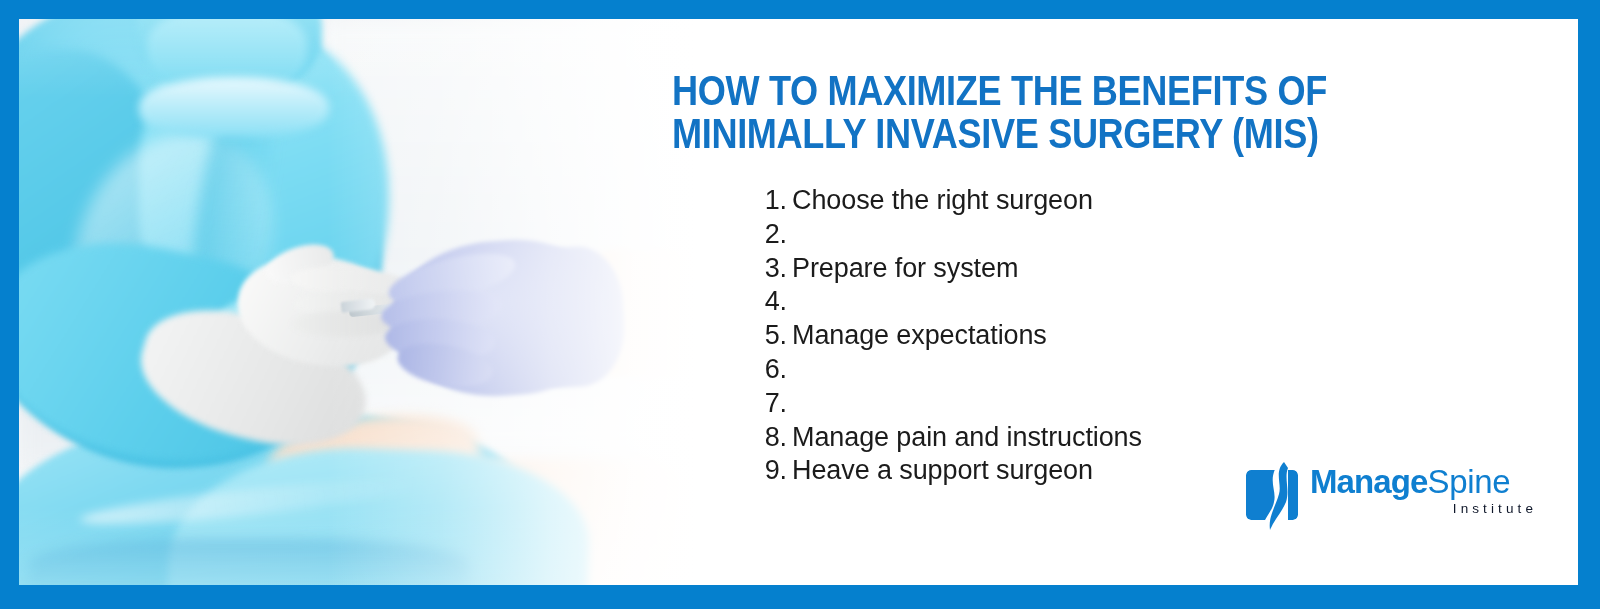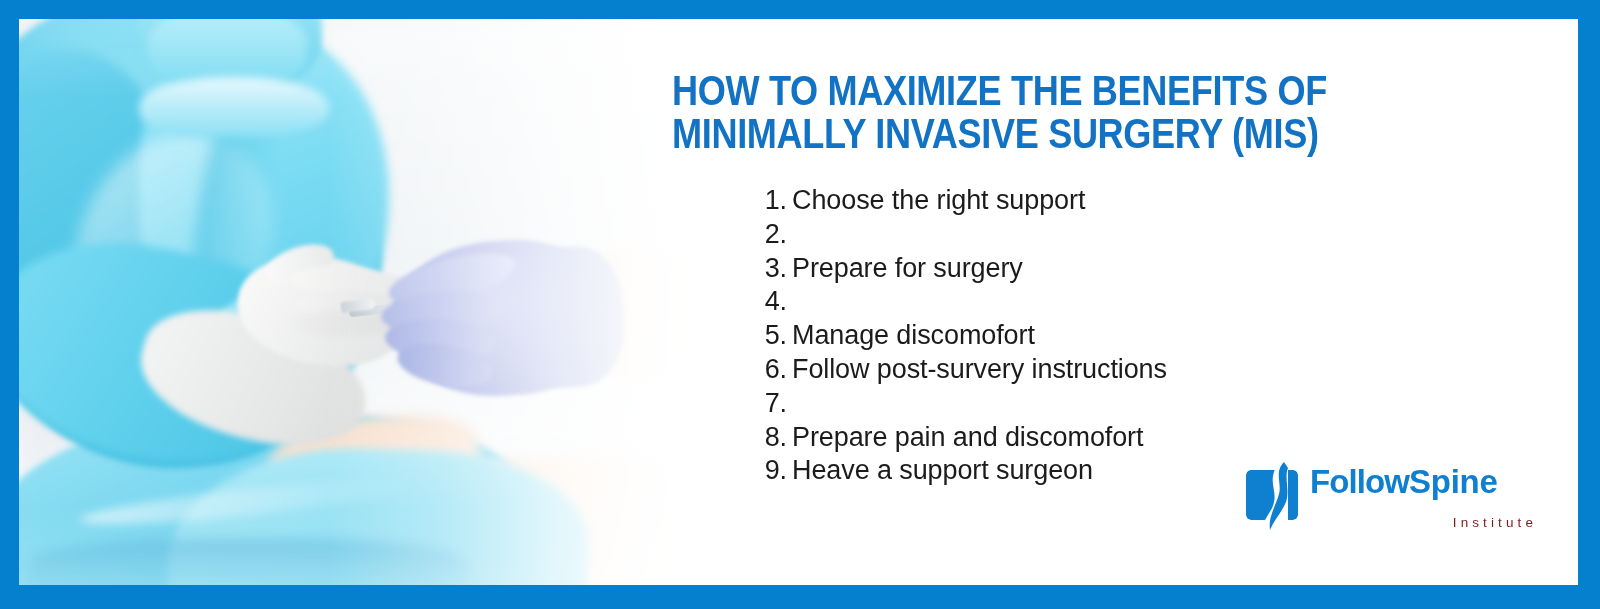--- a/index.html
+++ b/index.html
@@ -366,29 +366,29 @@
     left:66px; top:8px;
     width:230px;
   }
   .logo-line1 {
     font-size:33px;
     line-height:36px;
     color:#0f7fd0;
     white-space:nowrap;
   }
   .logo-line1 .bold { font-weight:bold; letter-spacing:-0.9px; }
-  .logo-line1 .light { font-weight:700; letter-spacing:-0.3px; }
+  .logo-line1 .light { font-weight:400; letter-spacing:-0.3px; }
   .logo-line2 {
     text-align:right;
     font-size:13.5px;
     font-weight:300;
     letter-spacing:4.1px;
-    color:#7f1d1d;
+    color:#0f172a;
     padding-right:3px;
-    margin-top:15px;
+    margin-top:1px;
     white-space:nowrap;
   }
 </style>
 </head>
 <body>
 
 <div id="infographic">
 
   <div id="canvas">
 
@@ -443,46 +443,45 @@
     <div id="content">
 
       <h1 id="headline">
         <span class="hl-line">HOW TO MAXIMIZE THE BENEFITS OF</span>
         <span class="hl-line">MINIMALLY INVASIVE SURGERY (MIS)</span>
       </h1>
 
       <ol id="steps">
         <li>
           <span class="num">1.</span>
-          <span class="txt">Choose the right support</span>
+          <span class="txt">Choose the right surgeon</span>
         </li>
         <li>
           <span class="num">2.</span>
         </li>
         <li>
           <span class="num">3.</span>
-          <span class="txt">Prepare for surgery</span>
+          <span class="txt">Prepare for system</span>
         </li>
         <li>
           <span class="num">4.</span>
         </li>
         <li>
           <span class="num">5.</span>
-          <span class="txt">Manage discomofort</span>
+          <span class="txt">Manage expectations</span>
         </li>
         <li>
           <span class="num">6.</span>
-          <span class="txt">Follow post-survery instructions</span>
         </li>
         <li>
           <span class="num">7.</span>
         </li>
         <li>
           <span class="num">8.</span>
-          <span class="txt">Prepare pain and discomofort</span>
+          <span class="txt">Manage pain and instructions</span>
         </li>
         <li>
           <span class="num">9.</span>
           <span class="txt">Heave a support surgeon</span>
         </li>
       </ol>
 
       <div id="logo">
 
         <div id="logo-mark">
@@ -496,21 +495,21 @@
               <rect x="2" y="10" width="52" height="50" rx="5" ry="5" fill="#0f7fd0"></rect>
               <path d="M34 4 C23 20, 33 30, 30 42 C28 52, 20 58, 18 68 L44 68 L44 4 Z" fill="#ffffff"></path>
             </g>
             <path d="M40 2 C30 12, 38 24, 35 34 C32 46, 24 56, 26 70
                      C30 60, 38 52, 42 42 C46 30, 40 18, 44 8 Z" fill="#0f7fd0"></path>
           </svg>
         </div>
 
         <div id="logo-words">
           <div class="logo-line1">
-            <span class="bold">Follow</span><span class="light">Spine</span>
+            <span class="bold">Manage</span><span class="light">Spine</span>
           </div>
           <div class="logo-line2">Institute</div>
         </div>
 
       </div>
 
     </div>
   </div>
 </div>
 

